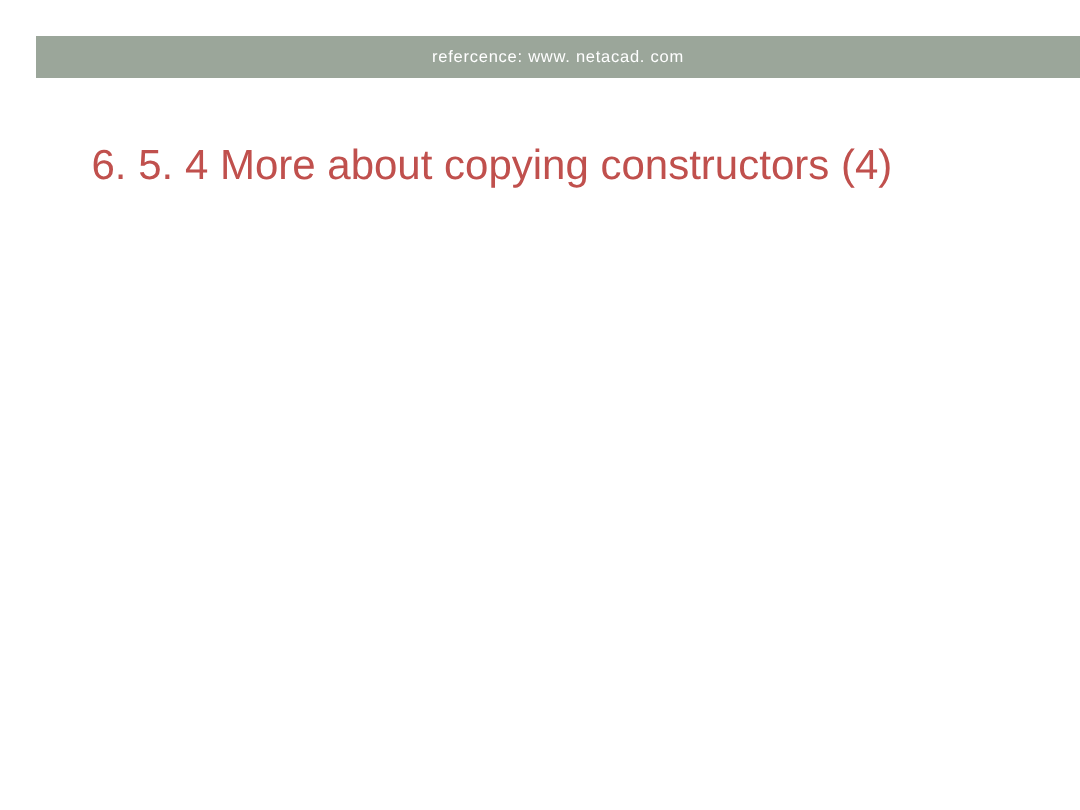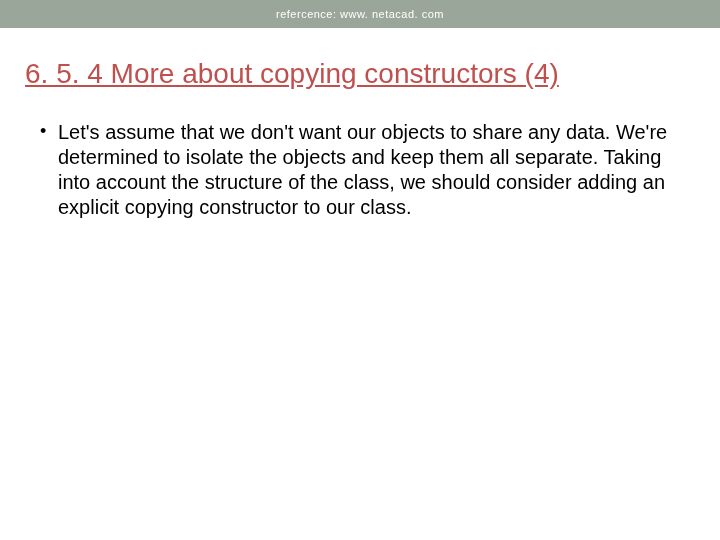--- a/index.html
+++ b/index.html
@@ -1,17 +1,17 @@
 <!DOCTYPE html>
 <html><head>
   <meta charset="utf-8">
   <style>
     * {
       margin: 0;
-      padding: 0;
+      padding: 12px;
       box-sizing: border-box;
     }
     body {
       width: 720px;
       height: 540px;
       background: #ffffff;
       font-family: Arial, Helvetica, sans-serif;
       overflow: hidden;
     }
     .header-bar {
@@ -28,21 +28,20 @@
       letter-spacing: 0.5px;
     }
     .title-area {
       padding: 30px 20px 20px 25px;
     }
     .title {
       color: #c0504d;
       font-size: 28px;
       font-weight: normal;
       font-family: Arial, Helvetica, sans-serif;
-      text-decoration: underline;
     }
     .content-area {
       padding: 10px 40px 0 40px;
     }
     .bullet-list {
       list-style: none;
     }
     .bullet-item {
       position: relative;
       padding-left: 18px;
@@ -66,15 +65,14 @@
 <div class="header-bar">
   <span class="header-text">refercence: www. netacad. com</span>
 </div>
 
 <div class="title-area">
   <h1 class="title">6. 5. 4 More about copying constructors (4)</h1>
 </div>
 
 <div class="content-area">
   <ul class="bullet-list">
-    <li class="bullet-item">Let's assume that we don't want our objects to share any data. We're determined to isolate the objects and keep them all separate. Taking into account the structure of the class, we should consider adding an explicit copying constructor to our class.</li>
   </ul>
 </div>
 
 </body></html>

